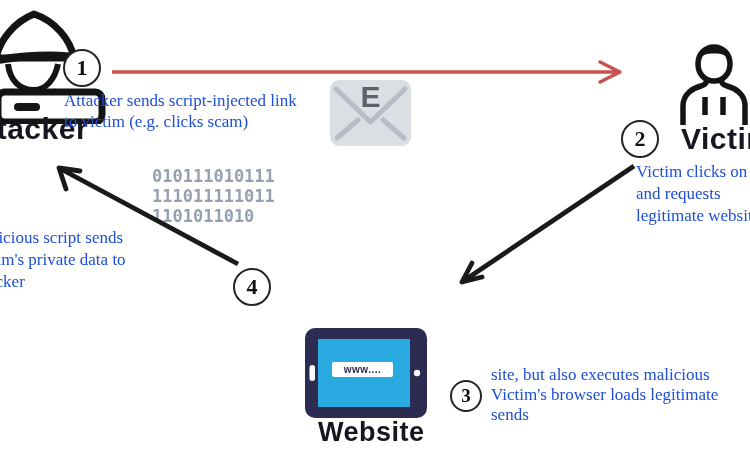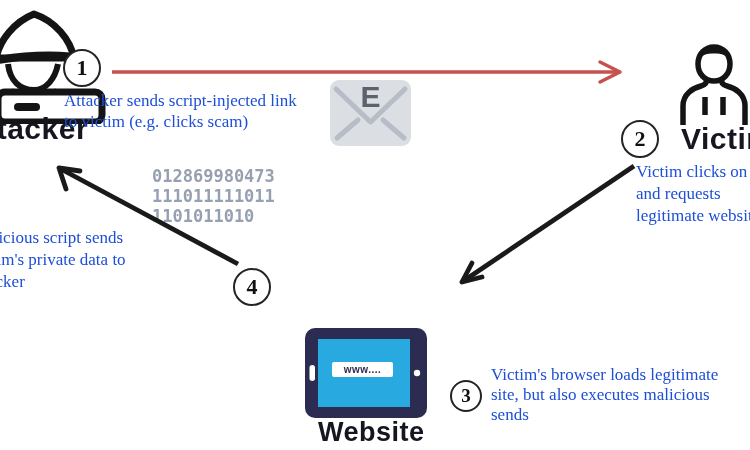--- a/index.html
+++ b/index.html
@@ -96,21 +96,21 @@
 </div>
 
 <div class="abs" style="left:448px;top:158px;">
   <svg width="200" height="140" viewBox="0 0 200 140" fill="none">
     <path d="M186,8 L14,124" stroke="#1a1a1a" stroke-width="4.8"></path>
     <path d="M14,124 L34,119 M14,124 L24,105" stroke="#1a1a1a" stroke-width="4.8" stroke-linecap="round"></path>
   </svg>
 </div>
 
 <div class="abs binary" style="left:152px;top:166px;">
-  <div>012869980473</div>
+  <div>010111010111</div>
   <div>111011111011</div>
   <div>1101011010</div>
 </div>
 
 <div class="abs" style="left:46px;top:158px;">
   <svg width="200" height="114" viewBox="0 0 200 114" fill="none">
     <path d="M192,106 L13,10" stroke="#1a1a1a" stroke-width="4.8"></path>
     <path d="M13,10 L34,13 M13,10 L20,31" stroke="#1a1a1a" stroke-width="4.8" stroke-linecap="round"></path>
   </svg>
 </div>
@@ -131,16 +131,16 @@
     <rect x="4.5" y="37" width="5.5" height="16" rx="2.7" fill="#ffffff"></rect>
   </svg>
   <div class="address-bar">www....</div>
 </div>
 
 <div class="abs node-label" style="left:318px;top:417px;font-size:27px;">Website</div>
 
 <div class="badge small" style="left:450px;top:380px;">3</div>
 
 <div class="abs desc" style="left:491px;top:365px;line-height:20px;">
+  <div>site, but also executes malicious</div>
   <div>Victim's browser loads legitimate</div>
-  <div>site, but also executes malicious</div>
   <div>sends</div>
 </div>
 
 </body></html>

